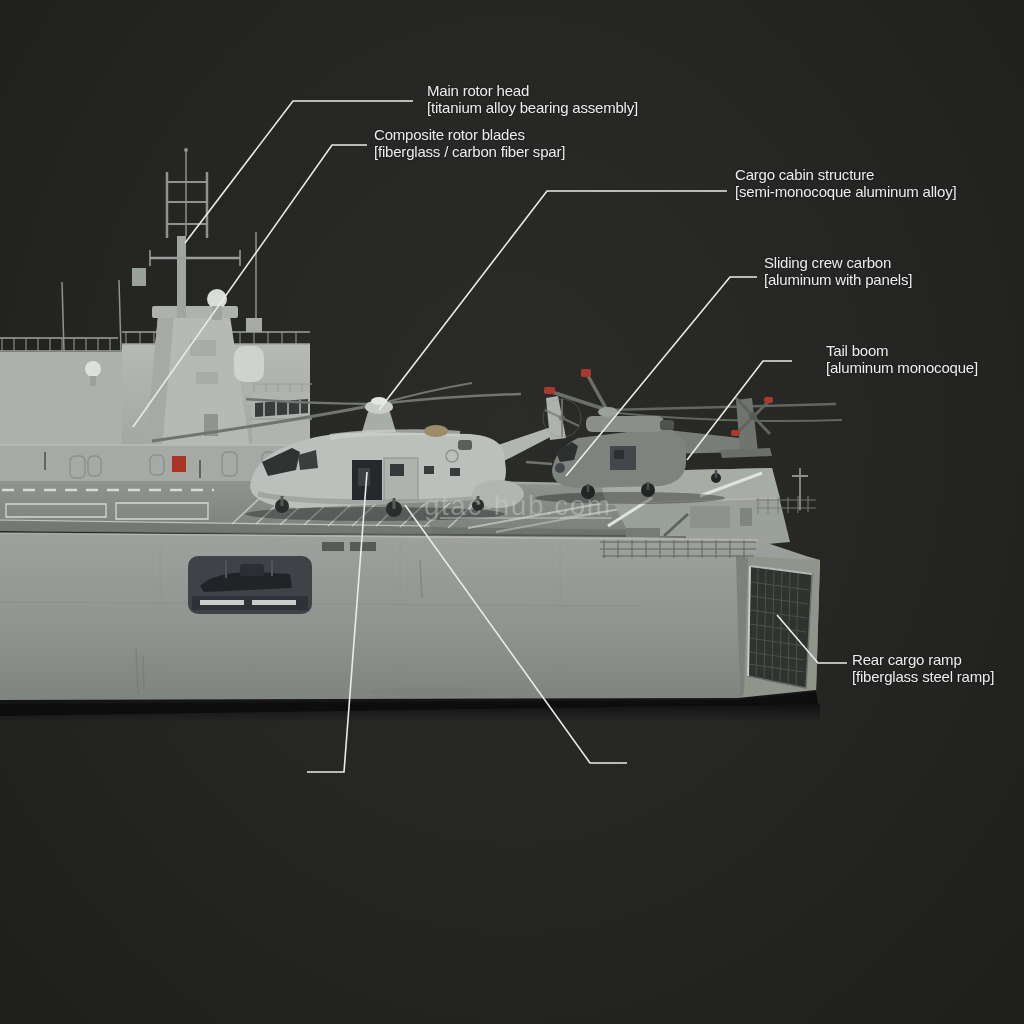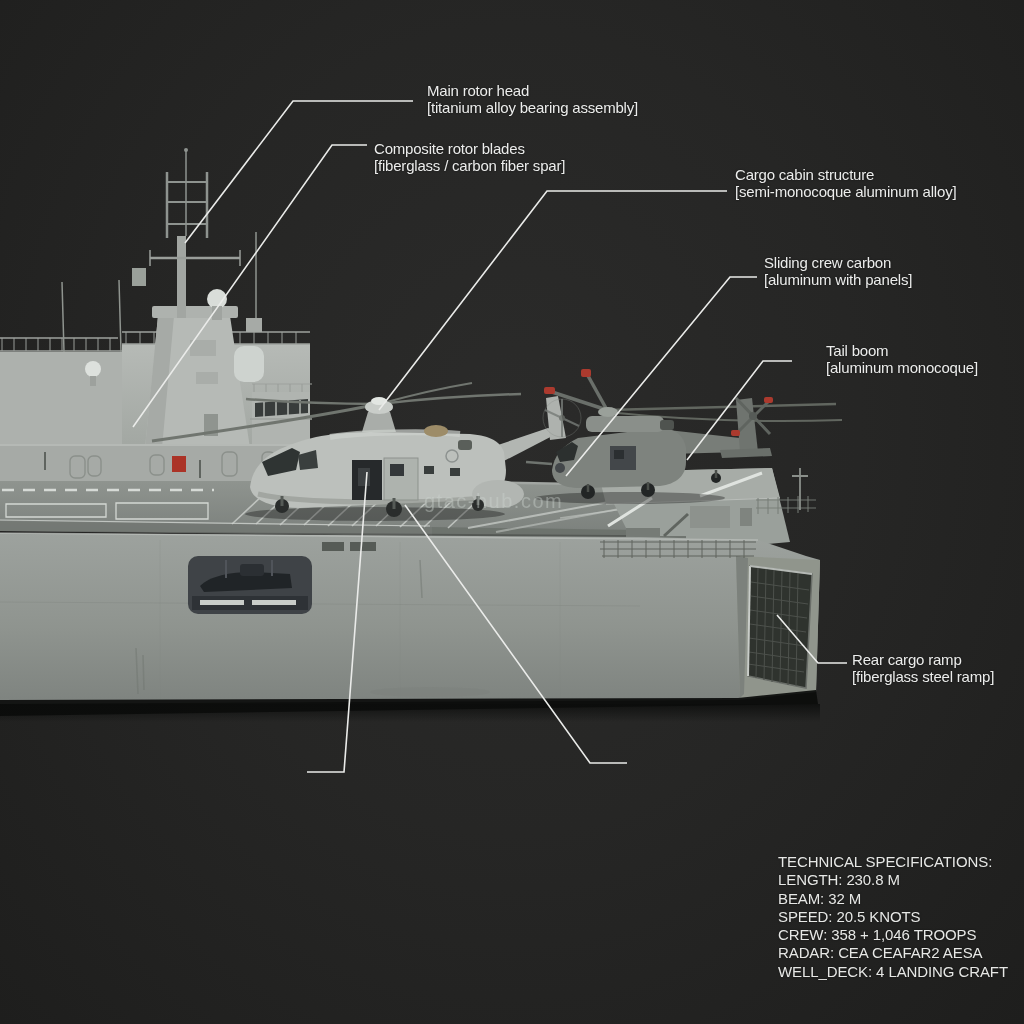--- a/index.html
+++ b/index.html
@@ -8,22 +8,22 @@
     background:radial-gradient(ellipse at 50% 42%, #2b2b2a 0%, #262625 48%, #1e1e1d 100%);
     font-family:"Liberation Sans","DejaVu Sans",sans-serif;
   }
   .art{position:absolute;left:0;top:0;}
   .callout-label{
     position:absolute;color:#ecedec;font-size:15px;line-height:17px;
     letter-spacing:-0.2px;white-space:nowrap;text-shadow:0 0 2px rgba(0,0,0,.55);
   }
   .callout-label span{display:block;}
   .watermark{
-    position:absolute;left:424px;top:490px;font-size:20px;letter-spacing:1.5px;
-    color:rgba(206,211,207,0.42);white-space:nowrap;
+    position:absolute;left:424px;top:490px;font-size:28px;letter-spacing:1.5px;
+    color:rgba(206,211,207,0.42);white-space:nowrap;text-decoration:underline;
   }
   .specs{
     position:absolute;left:778px;top:853px;color:#e7e8e6;font-size:15px;
     line-height:18.3px;letter-spacing:-0.1px;white-space:nowrap;
     text-shadow:0 0 2px rgba(0,0,0,.5);
   }
 </style>
 </head>
 <body>
 
@@ -287,21 +287,21 @@
       <path d="M847,663 L818,663 L777,615"></path>
       <path d="M307,772 L344,772 L367,472"></path>
       <path d="M627,763 L590,763 L405,505"></path>
     </g>
   </svg>
 
   <div class="callout-label" style="left:427px;top:82px">
     <span>Main rotor head</span>
     <span>[titanium alloy bearing assembly]</span>
   </div>
-  <div class="callout-label" style="left:374px;top:140px">
+  <div class="callout-label" style="left:374px;top:126px">
     <span>Composite rotor blades</span>
     <span>[fiberglass / carbon fiber spar]</span>
   </div>
   <div class="callout-label" style="left:735px;top:166px">
     <span>Cargo cabin structure</span>
     <span>[semi-monocoque aluminum alloy]</span>
   </div>
   <div class="callout-label" style="left:764px;top:254px">
     <span>Sliding crew carbon</span>
     <span>[aluminum with panels]</span>
@@ -310,23 +310,14 @@
     <span>Tail boom</span>
     <span>[aluminum monocoque]</span>
   </div>
   <div class="callout-label" style="left:852px;top:651px">
     <span>Rear cargo ramp</span>
     <span>[fiberglass steel ramp]</span>
   </div>
 
   <div class="watermark">gtac-hub.com</div>
 
-  <div class="specs">
-    <div>TECHNICAL SPECIFICATIONS:</div>
-    <div>LENGTH: 230.8 M</div>
-    <div>BEAM: 32 M</div>
-    <div>SPEED: 20.5 KNOTS</div>
-    <div>CREW: 358 + 1,046 TROOPS</div>
-    <div>RADAR: CEA CEAFAR2 AESA</div>
-    <div>WELL_DECK: 4 LANDING CRAFT</div>
-  </div>
 
 </div>
 
 </body></html>

